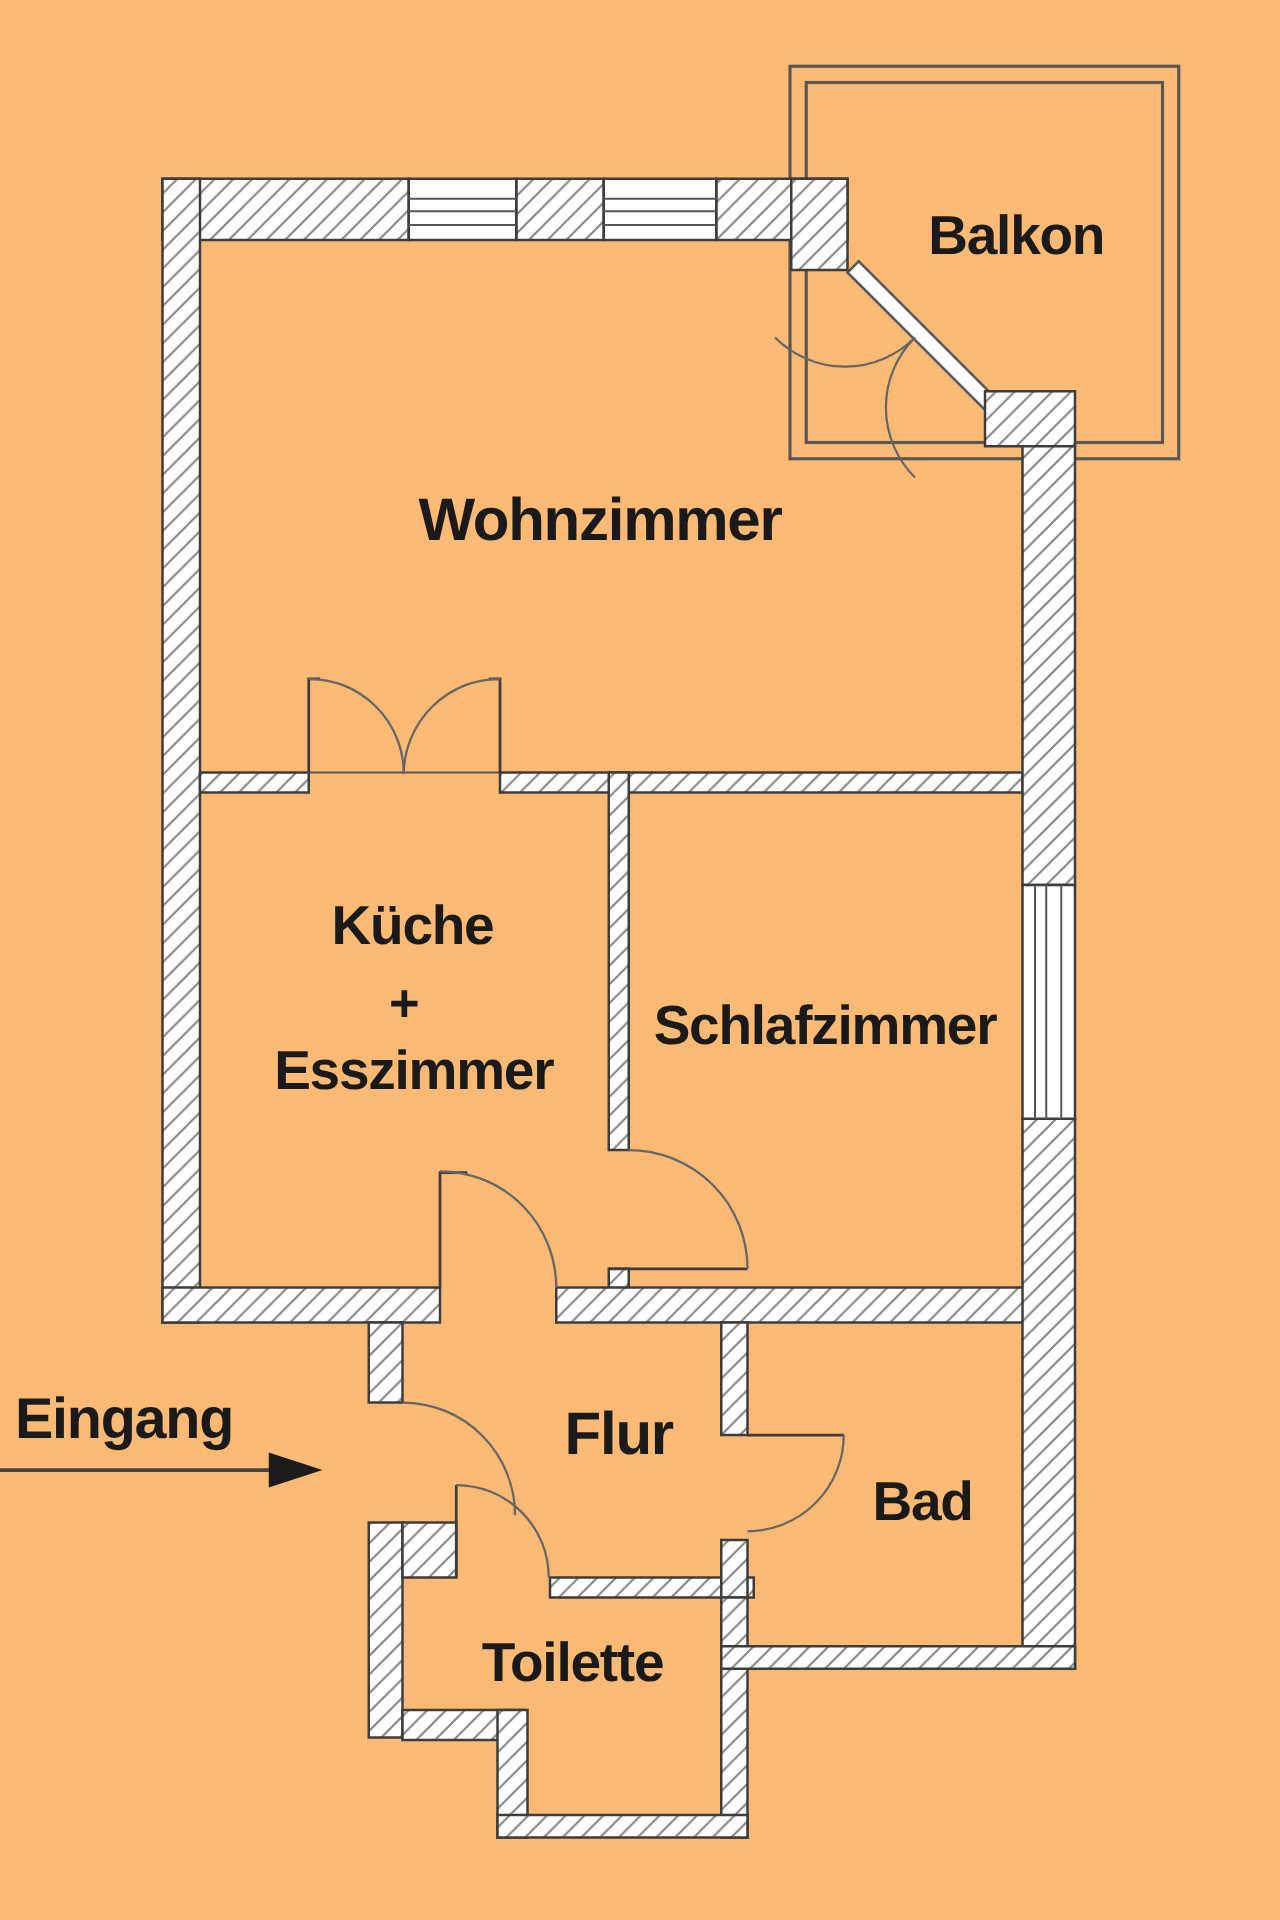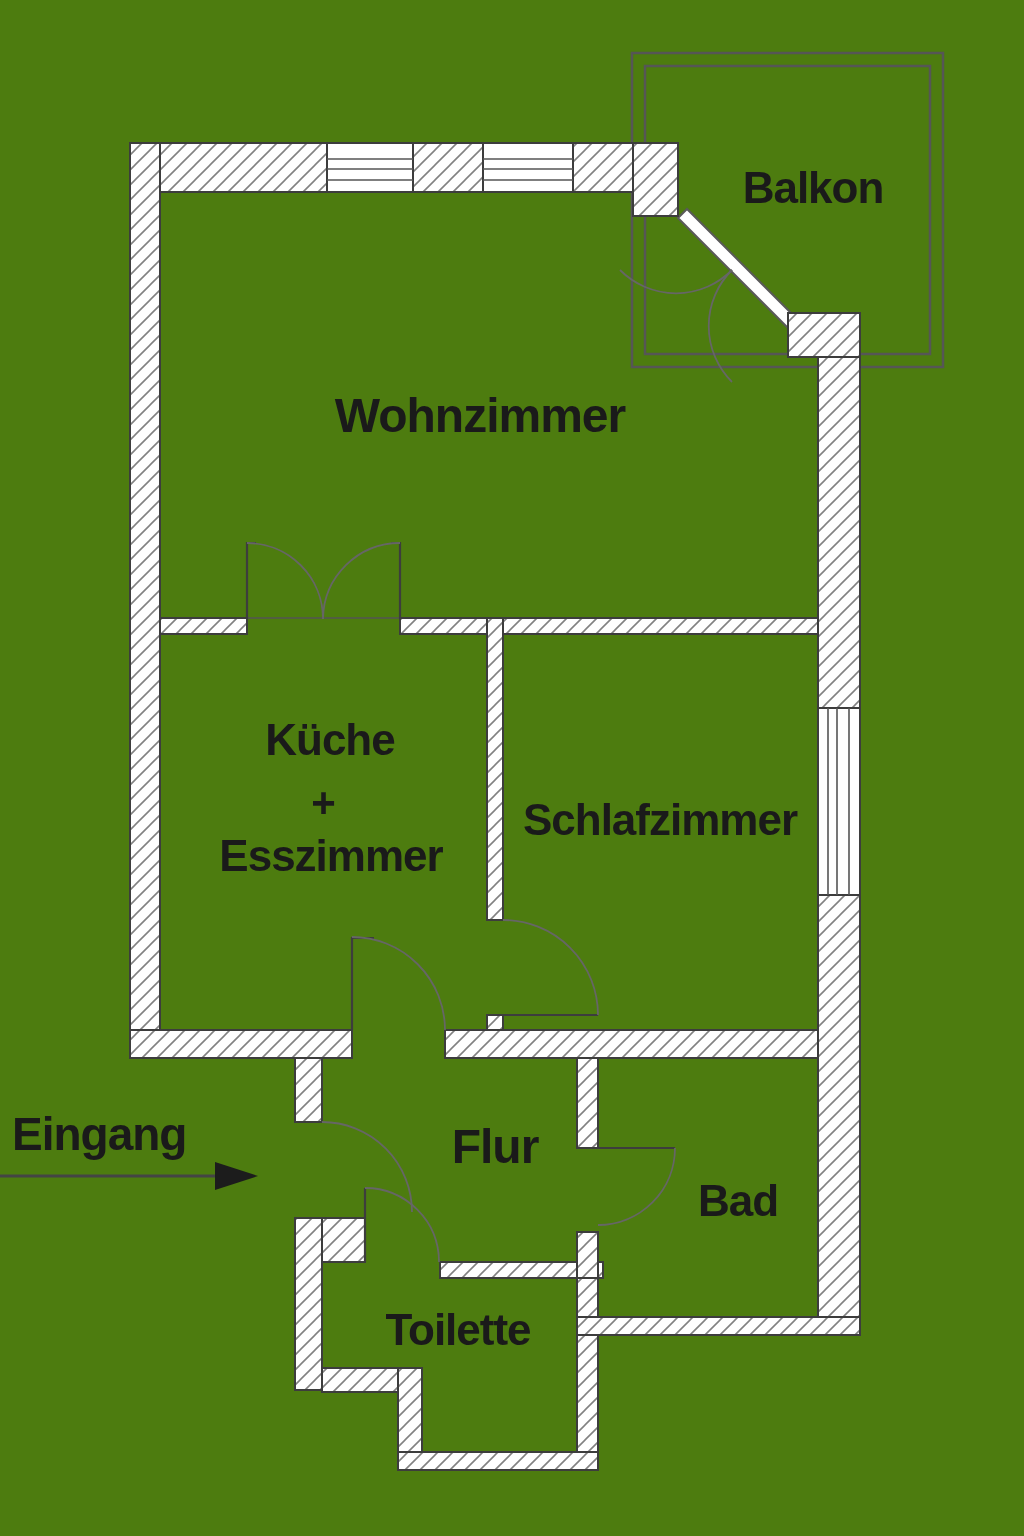--- a/index.html
+++ b/index.html
@@ -1,18 +1,18 @@
 <!DOCTYPE html>
 <html><head>
 <meta charset="utf-8">
 <title>Floor Plan</title>
 <style>
   html,body{margin:0;padding:0;background:#ffffff;}
   body{width:1024px;height:1536px;font-family:"Liberation Sans",sans-serif;}
-  .plan-wrap{position:relative;width:1024px;height:1536px;background:#4d7c0f;overflow:hidden;}
+  .plan-wrap{position:relative;width:1024px;height:1536px;background:#fdba74;overflow:hidden;}
   svg{display:block;}
   text{font-family:"Liberation Sans","DejaVu Sans",sans-serif;font-weight:bold;fill:#1a1a1a;}
   .room-label{letter-spacing:-1px;}
 </style>
 </head>
 <body>
 
 <div class="plan-wrap">
 <svg width="1024" height="1536" viewBox="0 0 1024 1536">
   <defs>

